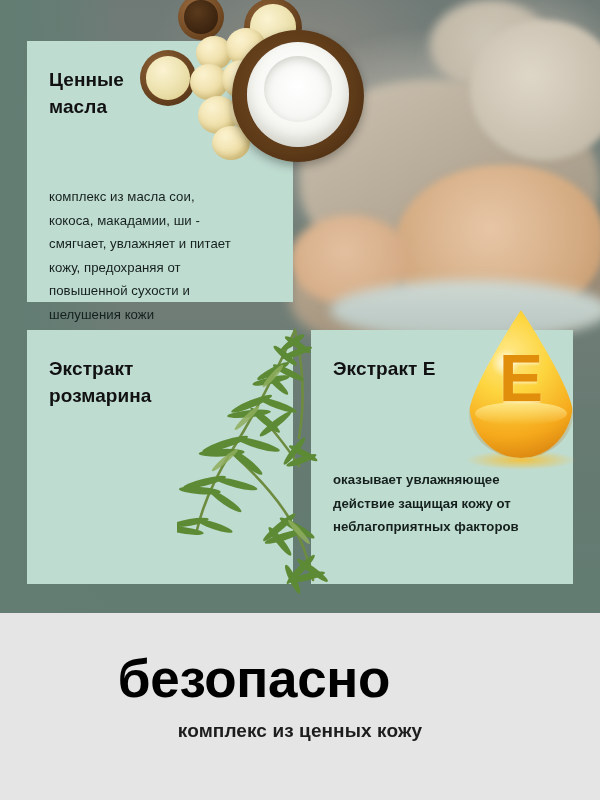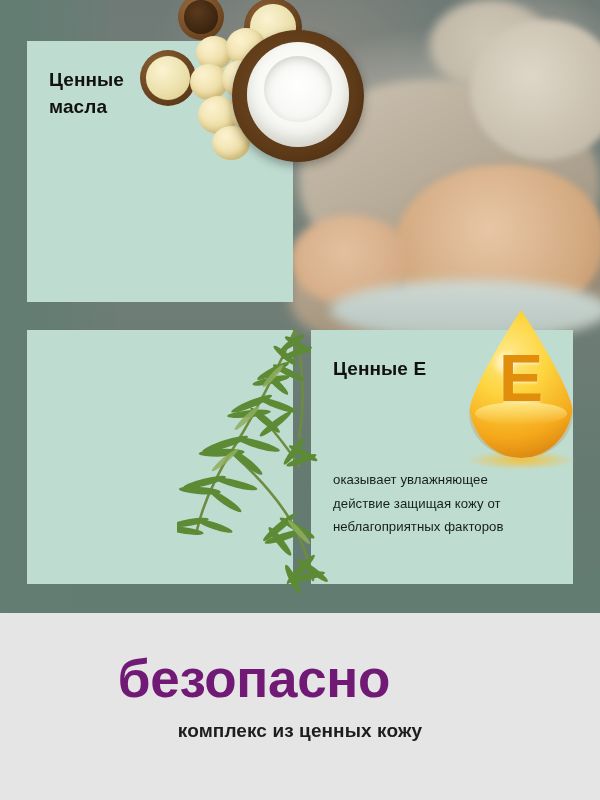--- a/index.html
+++ b/index.html
@@ -60,21 +60,21 @@
     letter-spacing:.1px;white-space:pre-line;
     z-index:6;
   }
   .card-body{
     position:absolute;left:22px;right:16px;
     font-size:13.2px;color:#15201c;line-height:1.78;
     letter-spacing:.05px;white-space:pre-line;z-index:6;
   }
   .card-oils .card-body{top:144px;}
   .card-rosemary .card-body{top:138px;}
-  .card-vitamin .card-body{top:138px;}
+  .card-vitamin .card-body{top:138px;font-weight:bold;}
 
   
   .oils-art{position:absolute;left:140px;top:-8px;width:230px;height:200px;z-index:5;pointer-events:none;}
   .nut{position:absolute;border-radius:50%;
        background:radial-gradient(circle at 35% 30%,#fbf2cf,#efdfa8 55%,#ddc77f);
        box-shadow:inset -3px -4px 6px rgba(150,125,60,.35);}
   .shell{position:absolute;border-radius:50%;
        background:radial-gradient(circle at 35% 30%,#9a6b3e,#6b441f 70%,#4a2d14);}
   .shell .inner{position:absolute;inset:14%;border-radius:50%;
        background:radial-gradient(circle at 40% 35%,#5a3a1c,#2e1a0a);}
@@ -110,21 +110,21 @@
   .drop-letter{position:absolute;left:0;top:30px;width:124px;text-align:center;
         font-family:"Liberation Sans","DejaVu Sans",sans-serif;
         font-size:66px;font-weight:700;color:#e08e0b;
         text-shadow:0 2px 2px rgba(255,255,255,.45);}
   .drop-shadow{position:absolute;left:6px;top:140px;width:112px;height:20px;border-radius:50%;
         background:radial-gradient(ellipse at center,rgba(250,190,40,.85),rgba(250,190,40,0) 70%);}
 
   
   .bottom{position:absolute;left:0;top:613px;width:600px;height:187px;background:#e5e5e5;}
   .headline{position:absolute;left:0;top:35px;width:508px;text-align:center;
-     font-size:53px;font-weight:700;color:#701a75;letter-spacing:-.3px;}
+     font-size:53px;font-weight:700;color:#000000;letter-spacing:-.3px;}
   .subline{position:absolute;left:0;top:107px;width:600px;text-align:center;
      font-size:19px;font-weight:600;color:#1d1d1d;letter-spacing:.1px;}
 </style>
 </head>
 <body>
 
 <div class="page">
 
   <div class="hero">
     <div class="photo">
@@ -136,20 +136,26 @@
       <div class="head"></div>
       <div class="arm"></div>
       <div class="pillow"></div>
       <div class="vignette"></div>
       <div class="leftfade"></div>
     </div>
 
     <div class="card card-oils">
       <div class="card-title">Ценные
 масла</div>
+      <div class="card-body">комплекс из масла сои,
+кокоса, макадамии, ши -
+смягчает, увлажняет и питает
+кожу, предохраняя от
+повышенной сухости и
+шелушения кожи</div>
     </div>
 
     <div class="oils-art">
       <div class="shell" style="left:38px;top:2px;width:46px;height:46px;">
         <div class="inner"></div>
       </div>
       <div class="shell-nut" style="left:104px;top:6px;width:58px;height:58px;">
         <div class="meat"></div>
       </div>
       <div class="shell-nut" style="left:0px;top:58px;width:56px;height:56px;">
@@ -162,20 +168,22 @@
       <div class="nut" style="left:58px;top:104px;width:40px;height:38px;"></div>
       <div class="nut" style="left:90px;top:102px;width:36px;height:36px;"></div>
       <div class="nut" style="left:72px;top:134px;width:38px;height:34px;"></div>
       <div class="coconut">
         <div class="flesh"></div>
         <div class="hollow"></div>
       </div>
     </div>
 
     <div class="card card-rosemary">
+      <div class="card-title">Экстракт
+розмарина</div>
     </div>
 
     <div class="rosemary" style="left:177px;top:318px;">
       <svg width="180" height="280" viewBox="0 0 180 280">
         <g stroke="#6e8c3f" stroke-width="2.6" fill="none" stroke-linecap="round">
           <path d="M118 12 C100 52 78 96 54 134 C38 160 26 186 20 212"></path>
           <path d="M118 12 C126 46 128 84 122 120"></path>
           <path d="M54 134 C74 152 96 174 112 200 C124 220 132 242 136 262"></path>
           <path d="M82 96 C96 112 110 128 122 148"></path>
         </g>
@@ -237,21 +245,21 @@
         <g fill="#8fae5c" opacity=".85">
           <ellipse cx="96" cy="58" rx="15" ry="2.8" transform="rotate(-48 96 58)"></ellipse>
           <ellipse cx="70" cy="100" rx="17" ry="2.8" transform="rotate(-44 70 100)"></ellipse>
           <ellipse cx="48" cy="142" rx="17" ry="2.8" transform="rotate(-40 48 142)"></ellipse>
           <ellipse cx="122" cy="214" rx="16" ry="2.8" transform="rotate(48 122 214)"></ellipse>
         </g>
       </svg>
     </div>
 
     <div class="card card-vitamin">
-      <div class="card-title">Ценные Е</div>
+      <div class="card-title">Экстракт Е</div>
       <div class="card-body">оказывает увлажняющее
 действие защищая кожу от
 неблагоприятных факторов</div>
     </div>
 
     <div class="drop-wrap" style="left:459px;top:310px;">
       <div class="drop-shadow"></div>
       <div class="drop">
         <div class="band"></div>
         <div class="gloss"></div>

